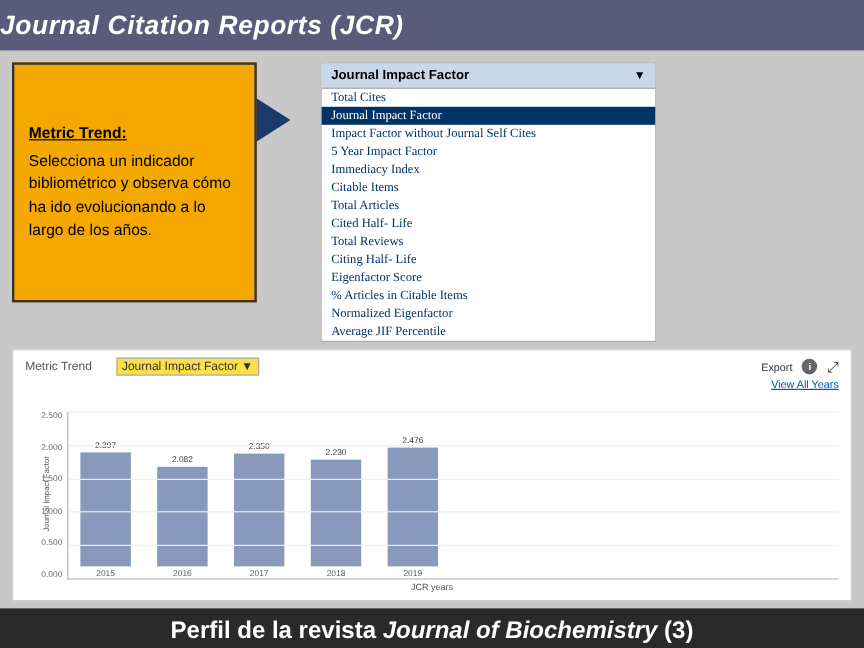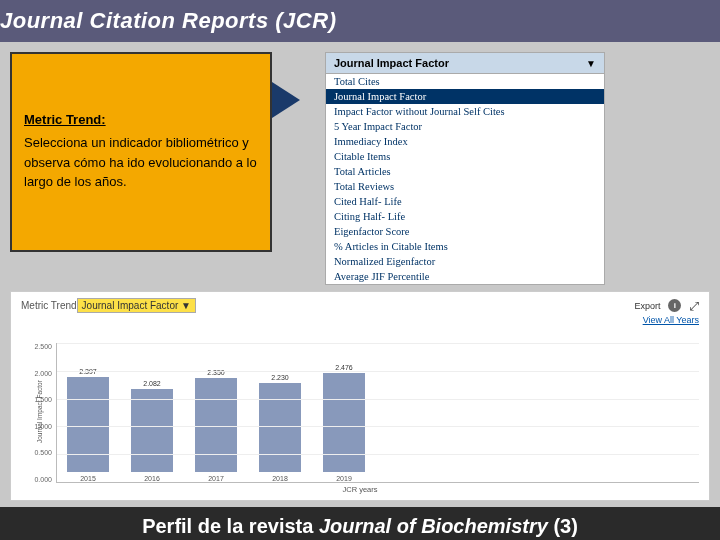--- a/index.html
+++ b/index.html
@@ -28,21 +28,21 @@
       font-size: 22px;
       font-style: italic;
       font-weight: bold;
       letter-spacing: 0.5px;
     }
 
     
     .left-panel {
       background: #f4a800;
       border: 2px solid #333;
-      width: 262px;
+      width: 204px;
       min-height: 200px;
       padding: 12px;
       display: flex;
       flex-direction: column;
       justify-content: center;
     }
 
     .tooltip-title {
       font-size: 13px;
       font-weight: bold;
@@ -126,21 +126,21 @@
     .chart-header {
       display: flex;
       justify-content: space-between;
       align-items: center;
       margin-bottom: 2px;
     }
 
     .chart-title-area {
       display: flex;
       align-items: center;
-      gap: 0;
+      gap: 20px;
       font-size: 10px;
       color: #333;
     }
 
     .chart-metric-label {
       font-size: 10px;
       color: #555;
     }
 
     .chart-metric-select {
@@ -285,22 +285,22 @@
           <span class="dropdown-arrow">▼</span>
         </div>
         <ul class="dropdown-list">
           <li>Total Cites</li>
           <li class="selected">Journal Impact Factor</li>
           <li>Impact Factor without Journal Self Cites</li>
           <li>5 Year Impact Factor</li>
           <li>Immediacy Index</li>
           <li>Citable Items</li>
           <li>Total Articles</li>
+          <li>Cited Half- Life</li>
           <li>Total Reviews</li>
-          <li>Cited Half- Life</li>
           <li>Citing Half- Life</li>
           <li>Eigenfactor Score</li>
           <li>% Articles in Citable Items</li>
           <li>Normalized Eigenfactor</li>
           <li>Average JIF Percentile</li>
         </ul>
       </div>
     </div>
 
   </div>

